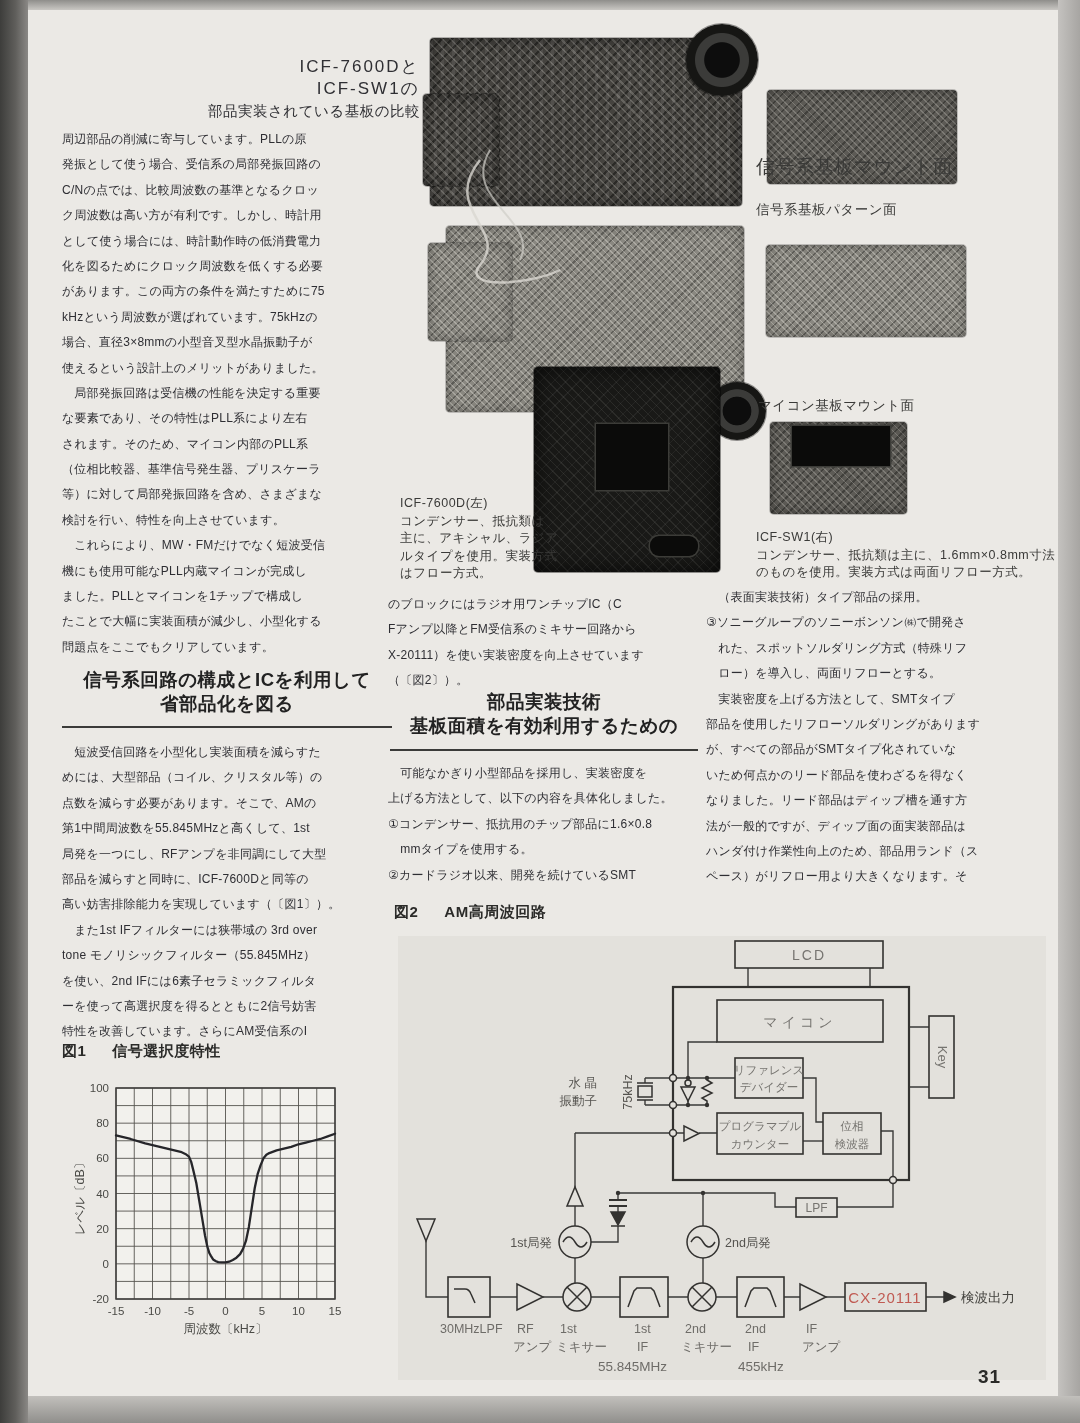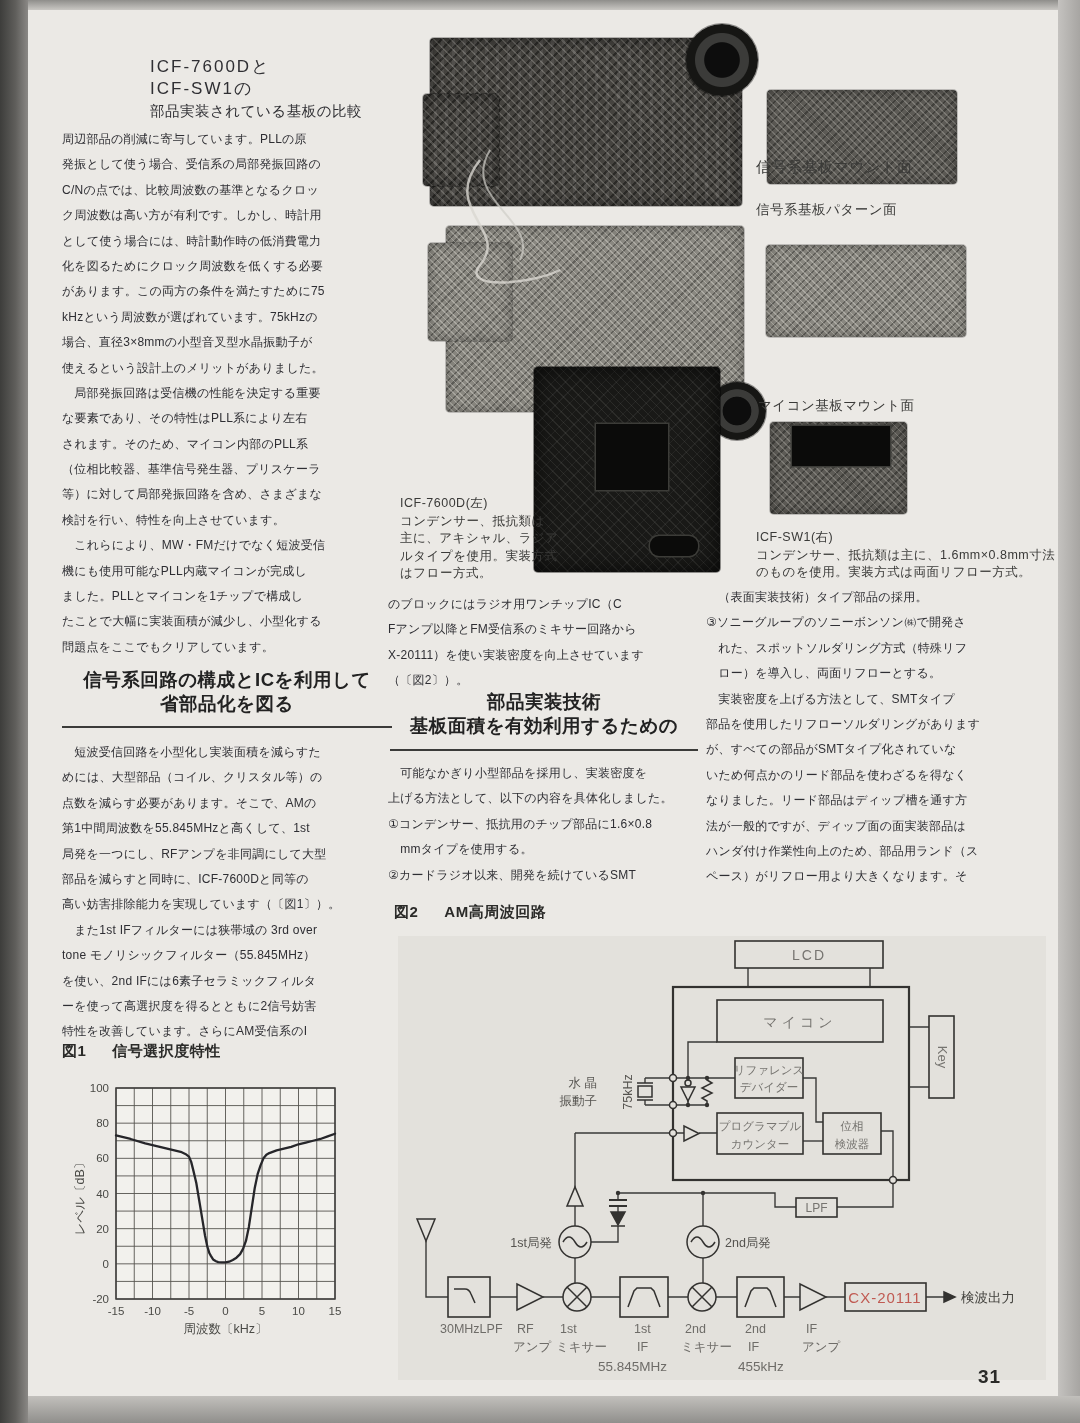--- a/index.html
+++ b/index.html
@@ -10,21 +10,21 @@
   .edge-top{left:28px;top:0;width:1052px;height:10px;background:linear-gradient(180deg,#8f8e8b,#c9c7c3);}
   .edge-right{left:1058px;top:0;width:22px;height:1423px;background:linear-gradient(90deg,#c4c2bf,#a7a5a2);}
   .edge-bottom{left:28px;top:1396px;width:1052px;height:27px;background:linear-gradient(180deg,#c2c0bc,#908f8c);}
   .tx{position:absolute;font-size:12px;line-height:25.4px;letter-spacing:.25px;color:#2e2e33;white-space:pre;}
   .tx div{height:25.4px;}
   .cap{position:absolute;font-size:13px;line-height:17.5px;color:#3a3a38;letter-spacing:.5px;white-space:pre;}
   .heading{position:absolute;font-weight:bold;font-size:18.5px;line-height:24px;color:#222;text-align:center;letter-spacing:.5px;}
   .rule{position:absolute;height:2px;background:#3b3b39;}
   .figlabel{position:absolute;font-size:15px;font-weight:bold;color:#2b2b29;letter-spacing:.5px;text-align:right;}
   .figlabel .gap{display:inline-block;width:26px;}
-  .topcap{position:absolute;left:150px;top:56px;width:270px;text-align:left;color:#2f2f33;}
+  .topcap{position:absolute;left:150px;top:56px;width:270px;text-align:right;color:#2f2f33;}
   .topcap .l1{font-size:17px;letter-spacing:2px;line-height:22px;}
   .topcap .l3{font-size:14.5px;letter-spacing:.5px;line-height:22px;}
   .pcb{position:absolute;border-radius:4px;}
   .pcb-dark{background-color:#45433f;background-image:
      repeating-linear-gradient(45deg,rgba(235,233,225,.20) 0 1.5px,transparent 1.5px 6px),
      repeating-linear-gradient(-45deg,rgba(0,0,0,.38) 0 2px,transparent 2px 7px),
      repeating-linear-gradient(90deg,rgba(255,255,255,.07) 0 3px,transparent 3px 11px);
      box-shadow:inset 0 0 16px rgba(0,0,0,.5),0 0 0 1px rgba(0,0,0,.25);}
   .pcb-mid{background-color:#5d5b56;background-image:
      repeating-linear-gradient(45deg,rgba(240,238,230,.22) 0 1.3px,transparent 1.3px 5px),
@@ -74,21 +74,21 @@
   <div class="pcb pcb-black" style="left:534px;top:367px;width:186px;height:205px"></div>
   <div class="chipblk" style="left:596px;top:424px;width:72px;height:66px"></div>
   <div class="chipblk" style="left:650px;top:536px;width:48px;height:20px;border-radius:9px"></div>
   <div class="pcb pcb-mid" style="left:770px;top:422px;width:137px;height:92px"></div>
   <div class="chipblk" style="left:792px;top:426px;width:98px;height:40px"></div>
   <svg style="left:420px;top:90px" width="220" height="230" viewBox="0 0 220 230">
     <path d="M60,70 C20,120 90,140 60,175 C40,200 110,195 140,180" stroke="#d9d7d1" stroke-width="2.5" fill="none" opacity=".8"></path>
     <path d="M70,60 C40,110 120,130 100,170" stroke="#cfcdc7" stroke-width="2" fill="none" opacity=".7"></path>
   </svg>
 
-  <div class="cap" style="left:756px;top:158px;font-size:15px">信号系基板マウント面</div>
+  <div class="cap" style="left:756px;top:158px;font-size:19px">信号系基板マウント面</div>
   <div class="cap" style="left:756px;top:201px;font-size:13.5px">信号系基板パターン面</div>
   <div class="cap" style="left:758px;top:397px;font-size:13.5px">マイコン基板マウント面</div>
   <div class="cap" style="left:400px;top:495px;font-size:12.5px"><div>ICF-7600D(左)</div><div>コンデンサー、抵抗類は</div><div>主に、アキシャル、ラジア</div><div>ルタイプを使用。実装方式</div><div>はフロー方式。</div></div>
   <div class="cap" style="left:756px;top:529px;font-size:12.5px"><div>ICF-SW1(右)</div><div>コンデンサー、抵抗類は主に、1.6mm×0.8mm寸法</div><div>のものを使用。実装方式は両面リフロー方式。</div></div>
 
   <div class="tx" style="left:62px;top:127px"><div>周辺部品の削減に寄与しています。PLLの原</div><div>発振として使う場合、受信系の局部発振回路の</div><div>C/Nの点では、比較周波数の基準となるクロッ</div><div>ク周波数は高い方が有利です。しかし、時計用</div><div>として使う場合には、時計動作時の低消費電力</div><div>化を図るためにクロック周波数を低くする必要</div><div>があります。この両方の条件を満たすために75</div><div>kHzという周波数が選ばれています。75kHzの</div><div>場合、直径3×8mmの小型音叉型水晶振動子が</div><div>使えるという設計上のメリットがありました。</div><div>　局部発振回路は受信機の性能を決定する重要</div><div>な要素であり、その特性はPLL系により左右</div><div>されます。そのため、マイコン内部のPLL系</div><div>（位相比較器、基準信号発生器、プリスケーラ</div><div>等）に対して局部発振回路を含め、さまざまな</div><div>検討を行い、特性を向上させています。</div><div>　これらにより、MW・FMだけでなく短波受信</div><div>機にも使用可能なPLL内蔵マイコンが完成し</div><div>ました。PLLとマイコンを1チップで構成し</div><div>たことで大幅に実装面積が減少し、小型化する</div><div>問題点をここでもクリアしています。</div></div>
   <div class="heading" style="left:62px;top:668px;width:330px">
     <div>信号系回路の構成とICを利用して</div>
     <div>省部品化を図る</div>
   </div>

